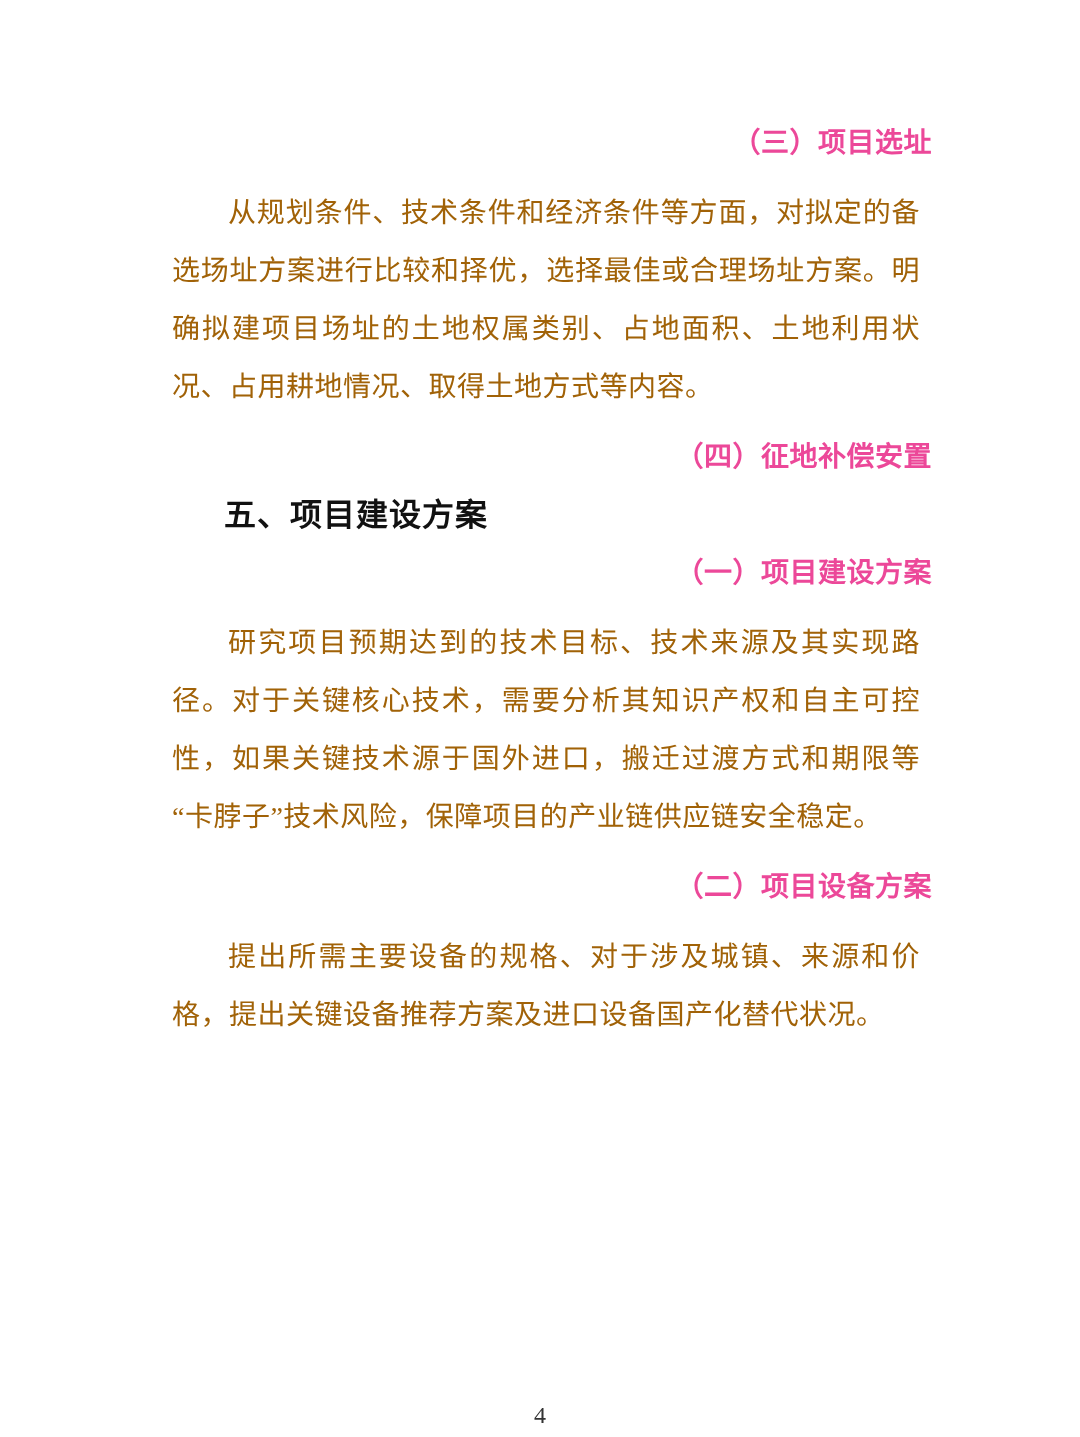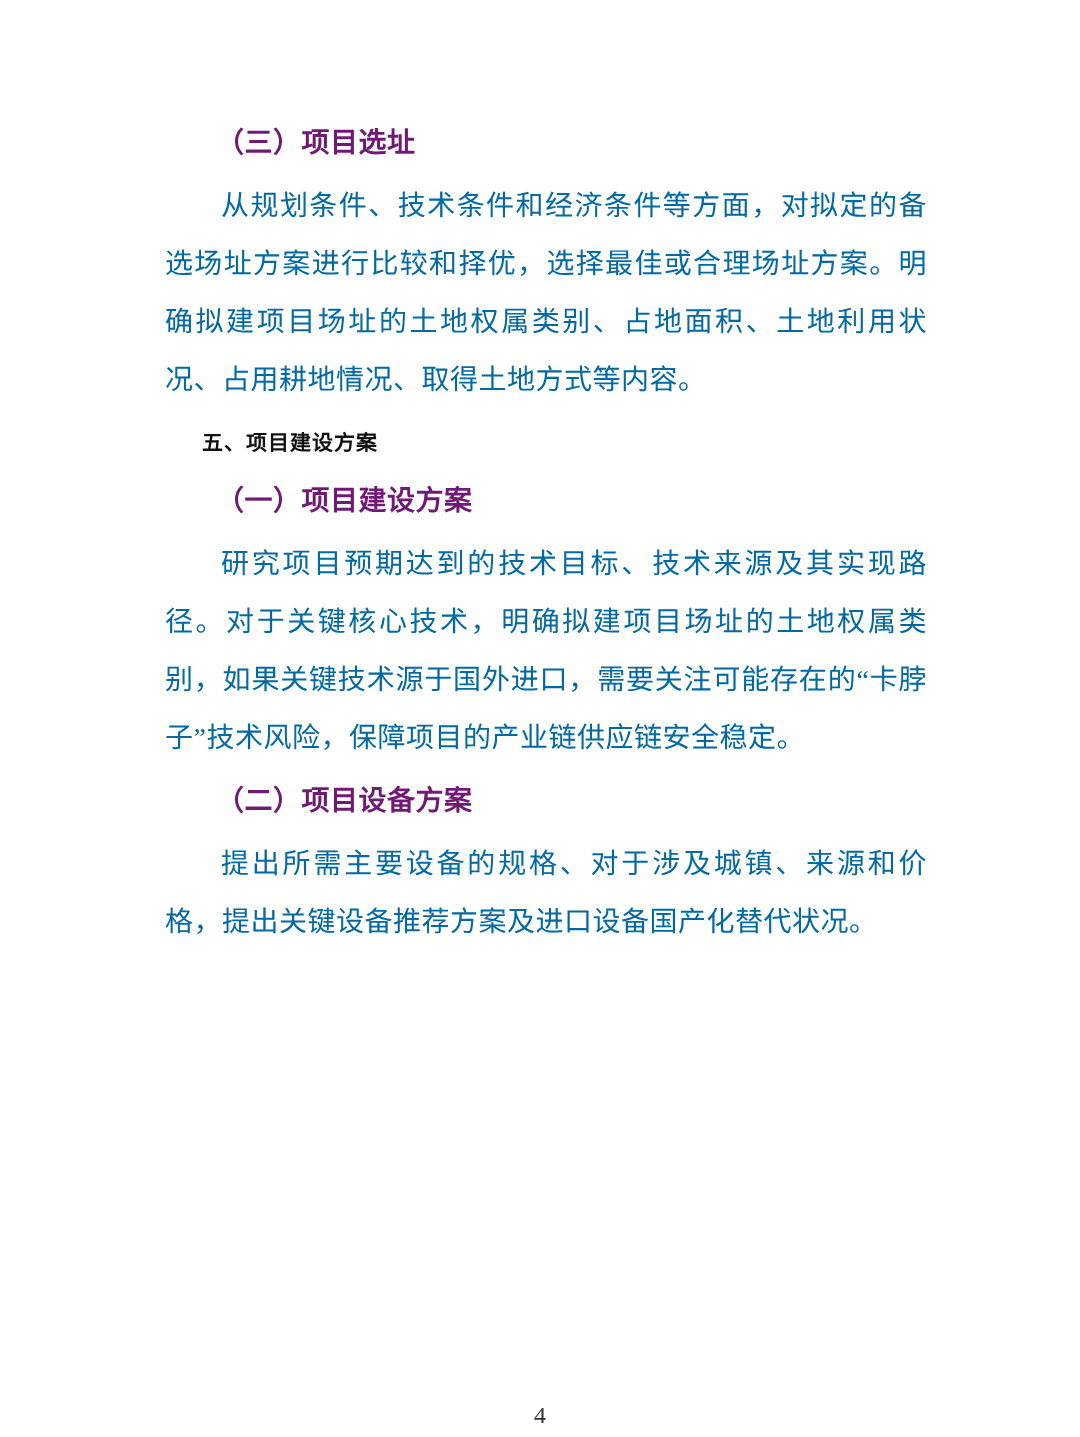--- a/index.html
+++ b/index.html
@@ -19,43 +19,44 @@
     inset: 0;
     background: #ffffff;
   }
   .content {
     position: absolute;
     left: 160px;
     top: 114px;
     width: 772px;
   }
   .para {
-    margin: 5px;
+    margin: 12px;
     font-size: 28px;
     line-height: 58px;
     letter-spacing: 0.5px;
-    color: #0369a1;
+    color: #a16207;
     text-align: justify;
     text-indent: 2em;
     font-family: "Liberation Serif", "DejaVu Serif", serif;
     font-weight: 400;
   }
   .subheading {
     margin: 0;
     font-size: 28px;
     line-height: 58px;
     letter-spacing: 0.5px;
-    color: #701a75;
+    color: #ec4899;
     text-indent: 2em;
     font-weight: 700;
     font-family: "Liberation Serif", "DejaVu Serif", serif;
+    text-align: right;
   }
   .heading {
     margin: 0;
-    font-size: 21px;
+    font-size: 32px;
     line-height: 58px;
     letter-spacing: 1px;
     color: #111111;
     text-indent: 2em;
     font-weight: 700;
     font-family: Liberation Serif, serif;
   }
   .page-number {
     position: absolute;
     left: 0;
@@ -71,27 +72,28 @@
 </head>
 <body>
 
 <div class="page">
   <div class="content">
 
     <h3 class="subheading">（三）项目选址</h3>
 
     <p class="para">从规划条件、技术条件和经济条件等方面，对拟定的备选场址方案进行比较和择优，选择最佳或合理场址方案。明确拟建项目场址的土地权属类别、占地面积、土地利用状况、占用耕地情况、取得土地方式等内容。</p>
 
+    <h3 class="subheading">（四）征地补偿安置</h3>
 
 
     <h2 class="heading">五、项目建设方案</h2>
 
     <h3 class="subheading">（一）项目建设方案</h3>
 
-    <p class="para">研究项目预期达到的技术目标、技术来源及其实现路径。对于关键核心技术，明确拟建项目场址的土地权属类别，如果关键技术源于国外进口，需要关注可能存在的“卡脖子”技术风险，保障项目的产业链供应链安全稳定。</p>
+    <p class="para">研究项目预期达到的技术目标、技术来源及其实现路径。对于关键核心技术，需要分析其知识产权和自主可控性，如果关键技术源于国外进口，搬迁过渡方式和期限等“卡脖子”技术风险，保障项目的产业链供应链安全稳定。</p>
 
     <h3 class="subheading">（二）项目设备方案</h3>
 
     <p class="para">提出所需主要设备的规格、对于涉及城镇、来源和价格，提出关键设备推荐方案及进口设备国产化替代状况。</p>
 
   </div>
 
   <div class="page-number">4</div>
 </div>
 

